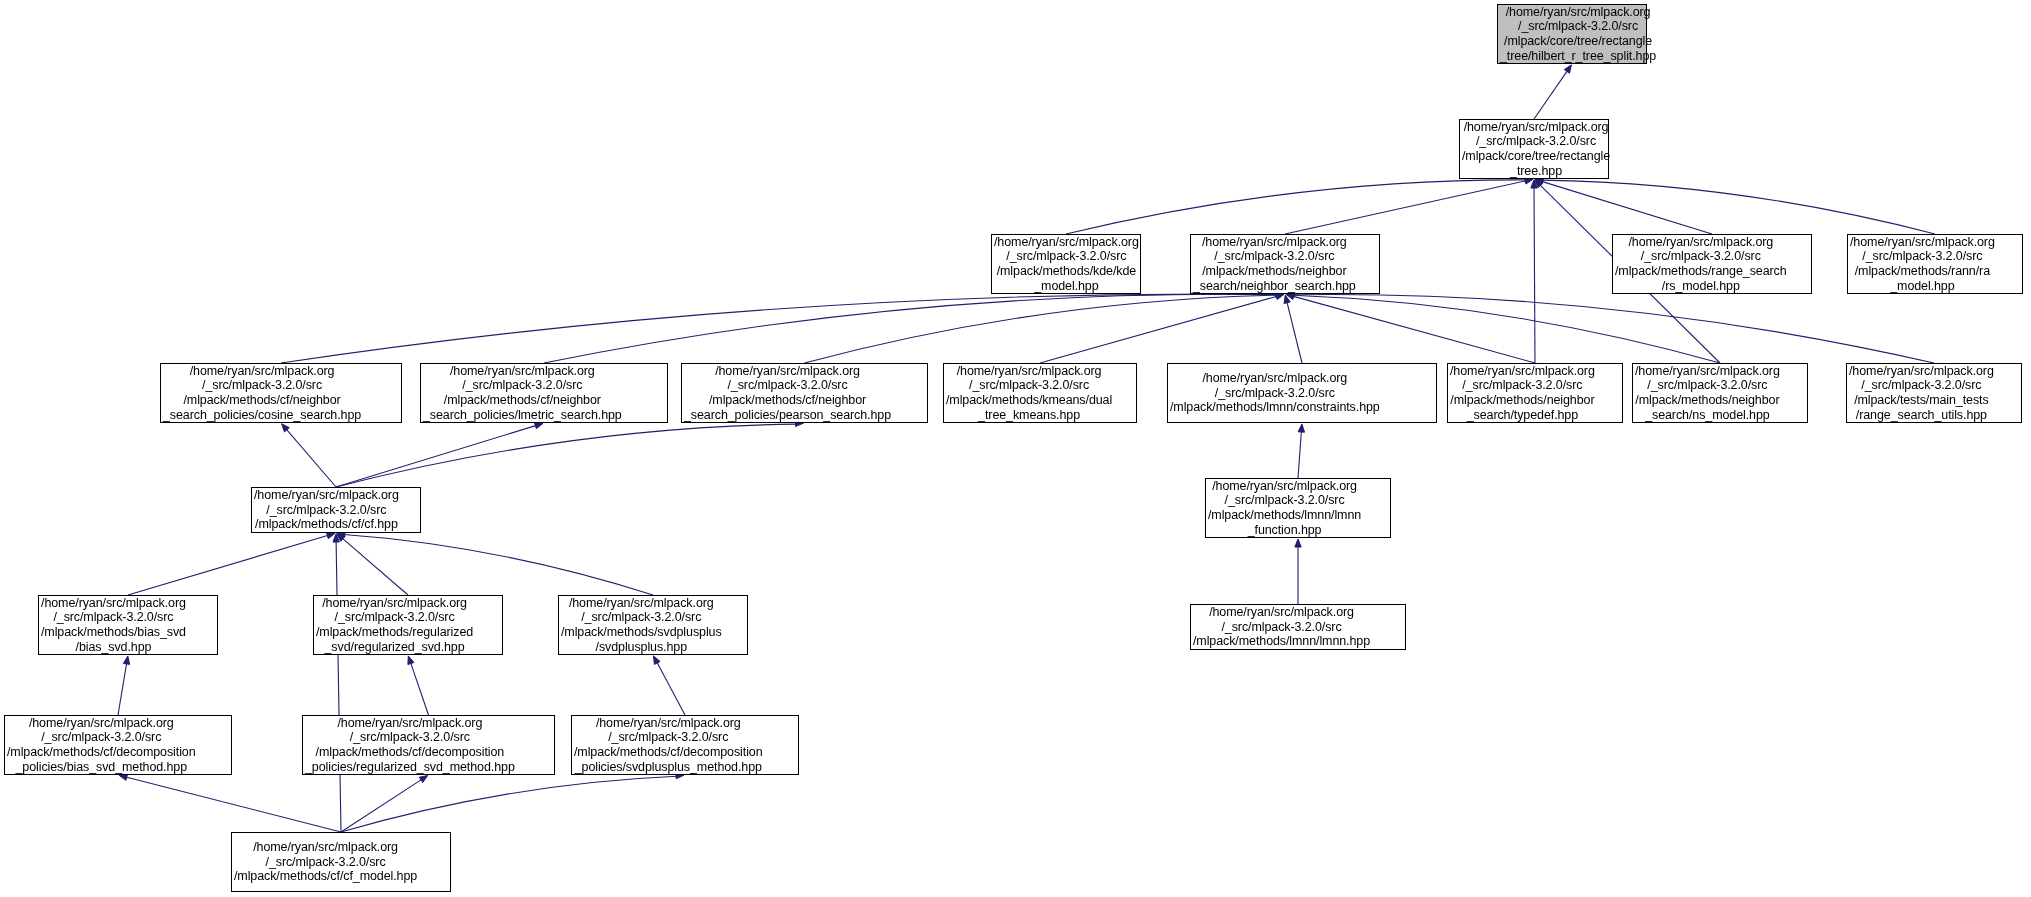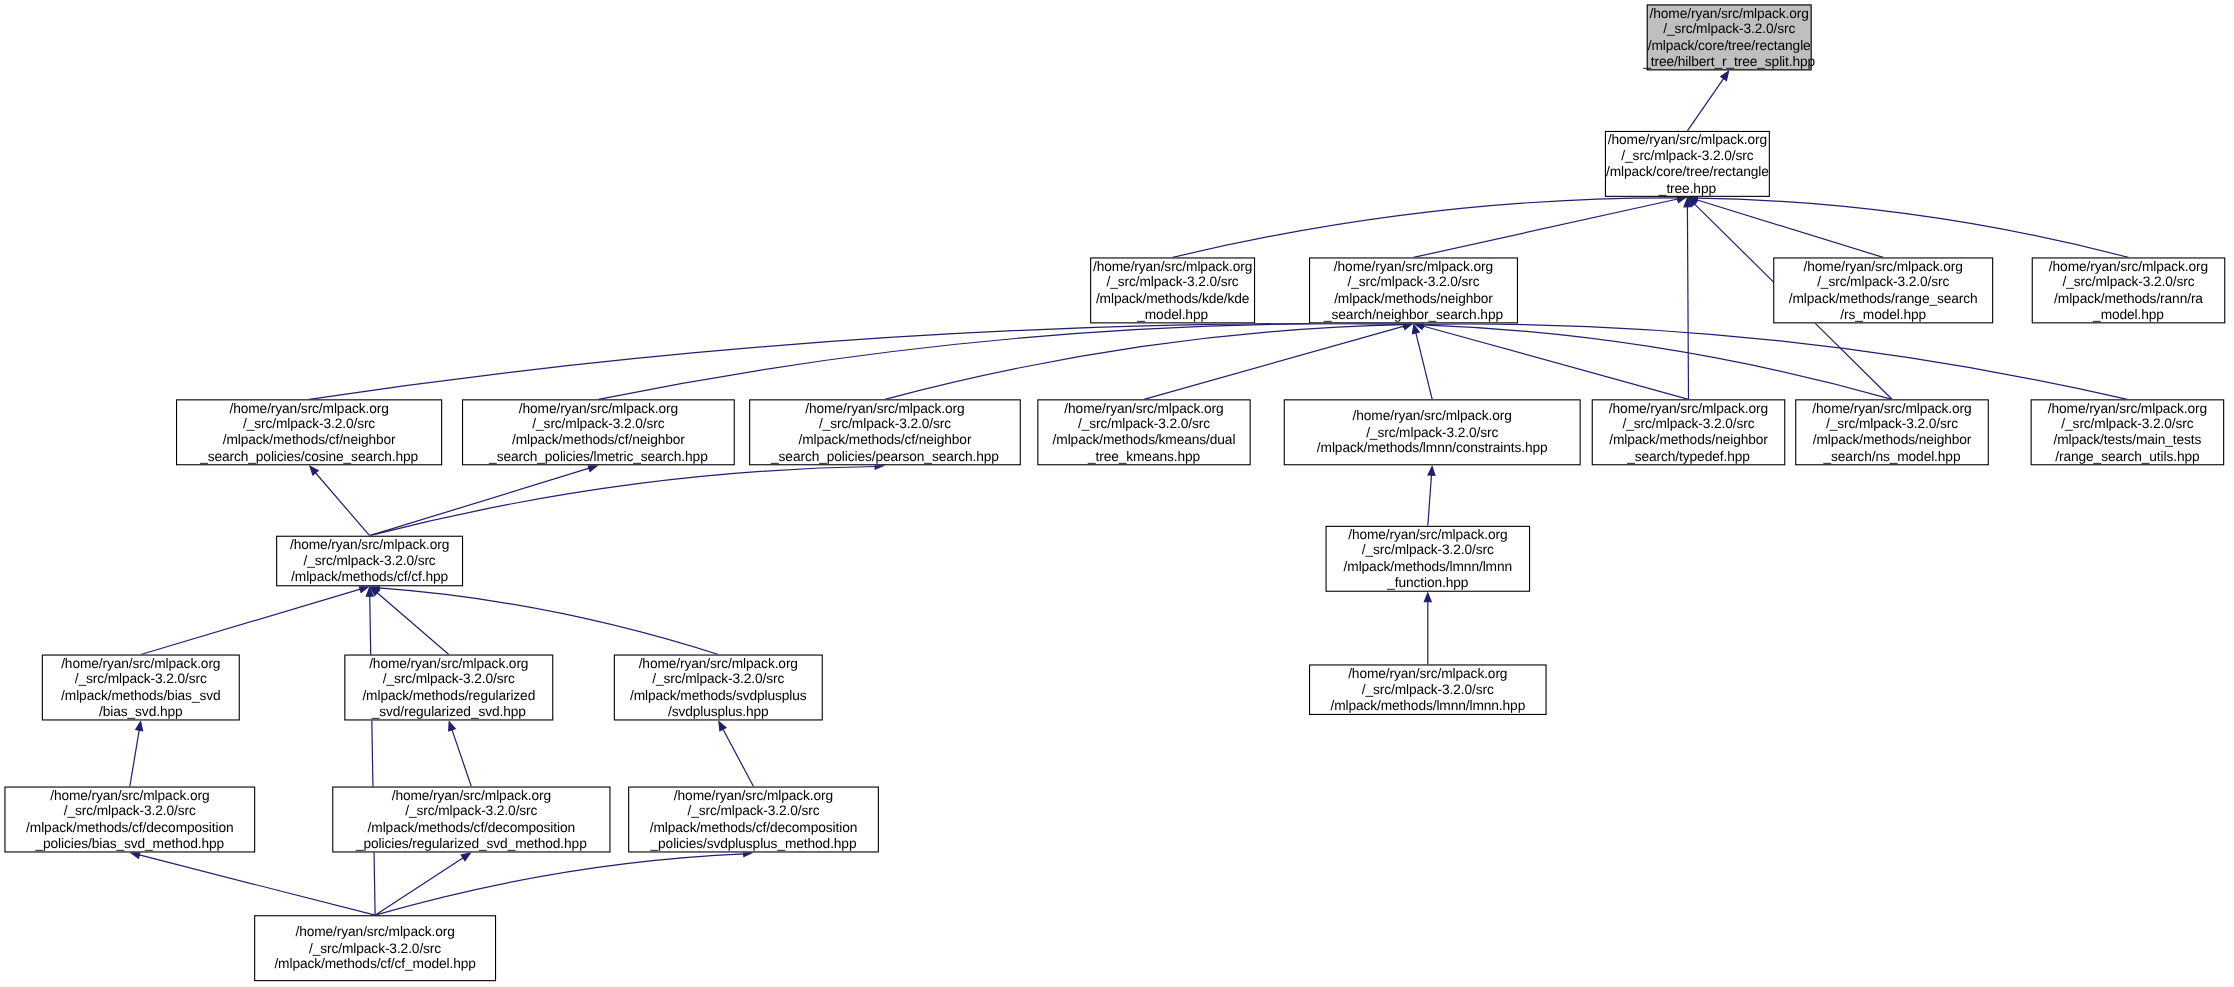--- a/index.html
+++ b/index.html
@@ -19,21 +19,21 @@
     position: absolute;
     box-sizing: border-box;
     border: 1px solid #000000;
     background: #ffffff;
     color: #000000;
     font-size: 12.5px;
     line-height: 14.6px;
     text-align: center;
     display: flex;
     align-items: center;
-    justify-content: center;
+    justify-content: flex-start;
     padding: 1px 2px;
     white-space: pre-line;
     letter-spacing: -0.1px;
   }
   .node.root {
     background: #bfbfbf;
   }
   svg.edges {
     position: absolute;
     left: 0;

